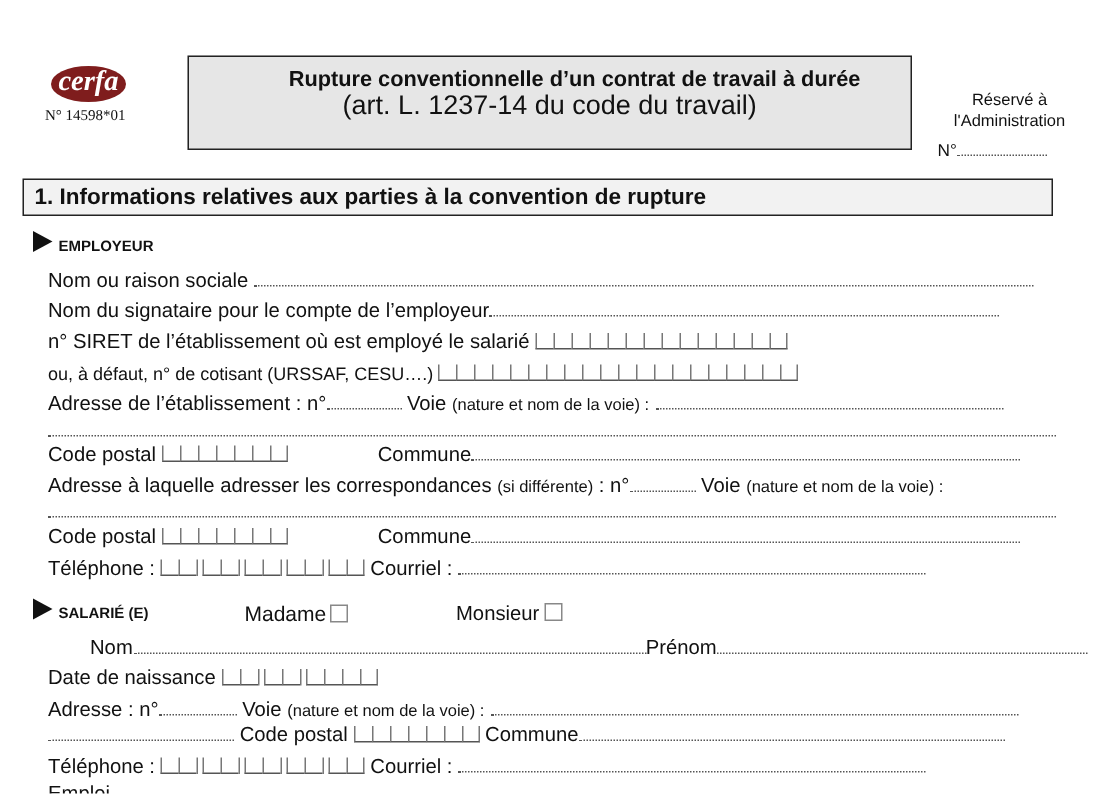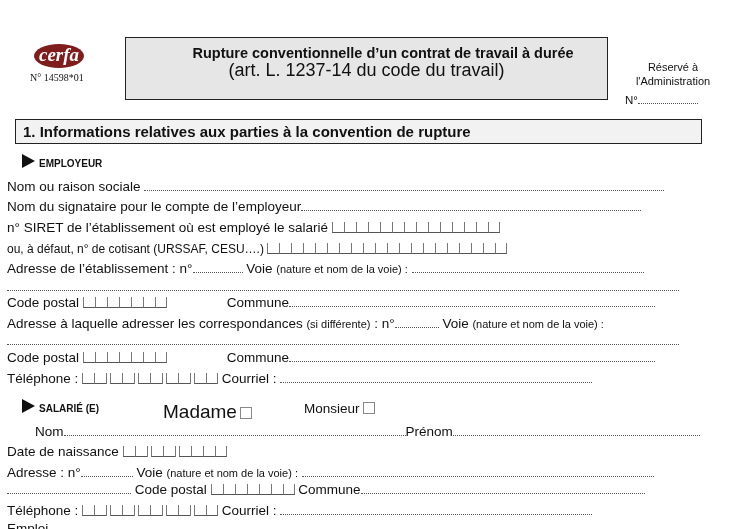--- a/index.html
+++ b/index.html
@@ -9,21 +9,21 @@
   .cerfa-num{left:30px;top:72px;font-family:"Liberation Serif",serif;font-size:10px;}
   .titlebox{position:absolute;left:125px;top:37px;width:483px;height:63px;border:1px solid #222;background:#e6e6e6;text-align:center;box-sizing:border-box;}
   .titlebox .t{font-weight:bold;font-size:14.5px;line-height:17px;}
   .titlebox .t1{margin-top:7px;margin-left:33px;}
   .titlebox .s{font-size:18px;line-height:16px;}
   .admin{left:618px;top:60px;width:110px;text-align:center;font-size:11px;line-height:14px;}
   .admin-no{left:625px;top:92px;font-size:11.5px;}
   .section{position:absolute;left:15px;top:119px;width:687px;height:25px;border:1px solid #222;background:#f2f2f2;box-sizing:border-box;font-weight:bold;font-size:15px;line-height:23px;padding-left:7px;}
   .h{font-weight:bold;font-size:10px;}
   .tri{display:inline-block;width:0;height:0;border-top:7px solid transparent;border-bottom:7px solid transparent;border-left:13px solid #111;margin-right:4px;vertical-align:-1px;}
-  .row{position:absolute;left:7px;font-size:13.5px;line-height:16px;white-space:nowrap;}
+  .row{position:absolute;left:32px;font-size:13.5px;line-height:16px;white-space:nowrap;}
   .small{font-size:11px;}
   .dots{display:inline-block;border-bottom:1px dotted #555;height:11px;vertical-align:baseline;}
   .comb{display:inline-block;height:12px;vertical-align:-1px;}
   .comb span{display:inline-block;width:12px;height:11px;border-bottom:1px solid #555;border-left:1px solid #777;box-sizing:border-box;}
   .comb span:last-child{border-right:1px solid #777;}
   .comb .gap{width:4px;border-bottom:none;}
   .cb{display:inline-block;width:12px;height:12px;border:1px solid #888;box-sizing:border-box;vertical-align:-1px;margin-left:3px;}
 </style>
 </head>
 <body>
@@ -58,21 +58,21 @@
 <div class="row" style="top:295px;"><span>Code postal</span> <span class="comb"><span></span><span></span><span></span><span></span><span></span><span></span><span></span></span><span style="display:inline-block;width:60px"></span><span>Commune</span><span class="dots" style="width:366px"></span></div>
 
 <div class="row" style="top:316px;"><span>Adresse à laquelle adresser les correspondances</span> <span class="small">(si différente)</span> <span>: n°</span><span class="dots" style="width:44px"></span> <span>Voie</span> <span class="small">(nature et nom de la voie) :</span></div>
 <div class="row" style="top:333px;"><span class="dots" style="width:672px"></span></div>
 
 <div class="row" style="top:350px;"><span>Code postal</span> <span class="comb"><span></span><span></span><span></span><span></span><span></span><span></span><span></span></span><span style="display:inline-block;width:60px"></span><span>Commune</span><span class="dots" style="width:366px"></span></div>
 
 <div class="row" style="top:371px;"><span>Téléphone :</span> <span class="comb"><span></span><span></span><span class="gap"></span><span></span><span></span><span class="gap"></span><span></span><span></span><span class="gap"></span><span></span><span></span><span class="gap"></span><span></span><span></span></span> <span>Courriel :</span> <span class="dots" style="width:312px"></span></div>
 
 <div class="abs h" style="left:22px;top:399px;"><span class="tri"></span><span>SALARIÉ (E)</span></div>
-<div class="abs" style="left:163px;top:401px;font-size:19px;"><span>Madame</span><span class="cb"></span></div>
+<div class="abs" style="left:163px;top:401px;font-size:14px;"><span>Madame</span><span class="cb"></span></div>
 <div class="abs" style="left:304px;top:401px;font-size:13.5px;"><span>Monsieur</span><span class="cb"></span></div>
 
 <div class="row" style="top:424px;margin-left:28px;"><span>Nom</span><span class="dots" style="width:342px"></span><span>Prénom</span><span class="dots" style="width:247px"></span></div>
 
 <div class="row" style="top:444px;"><span>Date de naissance</span> <span class="comb"><span></span><span></span><span class="gap"></span><span></span><span></span><span class="gap"></span><span></span><span></span><span></span><span></span></span></div>
 
 <div class="row" style="top:465px;"><span>Adresse : n°</span><span class="dots" style="width:52px"></span> <span>Voie</span> <span class="small">(nature et nom de la voie) :</span> <span class="dots" style="width:352px"></span></div>
 
 <div class="row" style="top:482px;"><span class="dots" style="width:124px"></span> <span>Code postal</span> <span class="comb"><span></span><span></span><span></span><span></span><span></span><span></span><span></span></span> <span>Commune</span><span class="dots" style="width:284px"></span></div>
 

